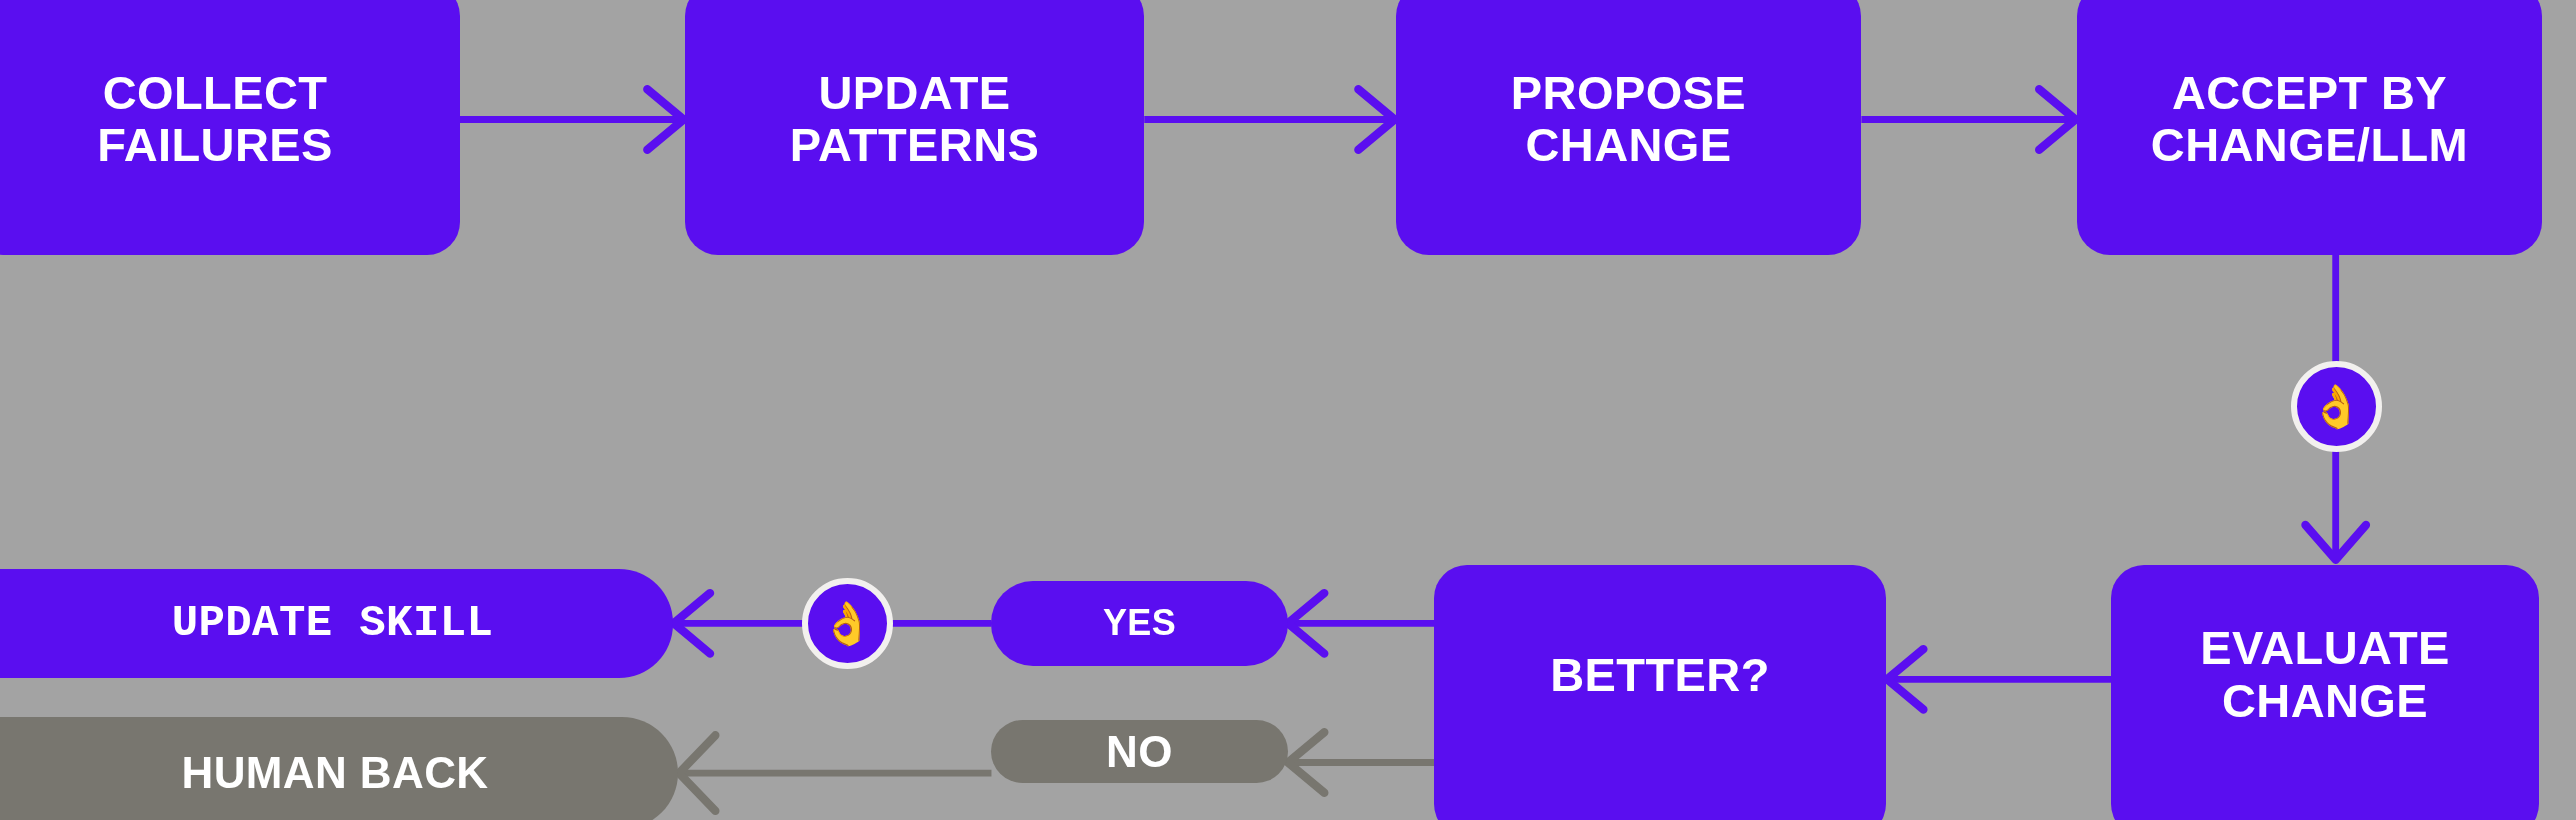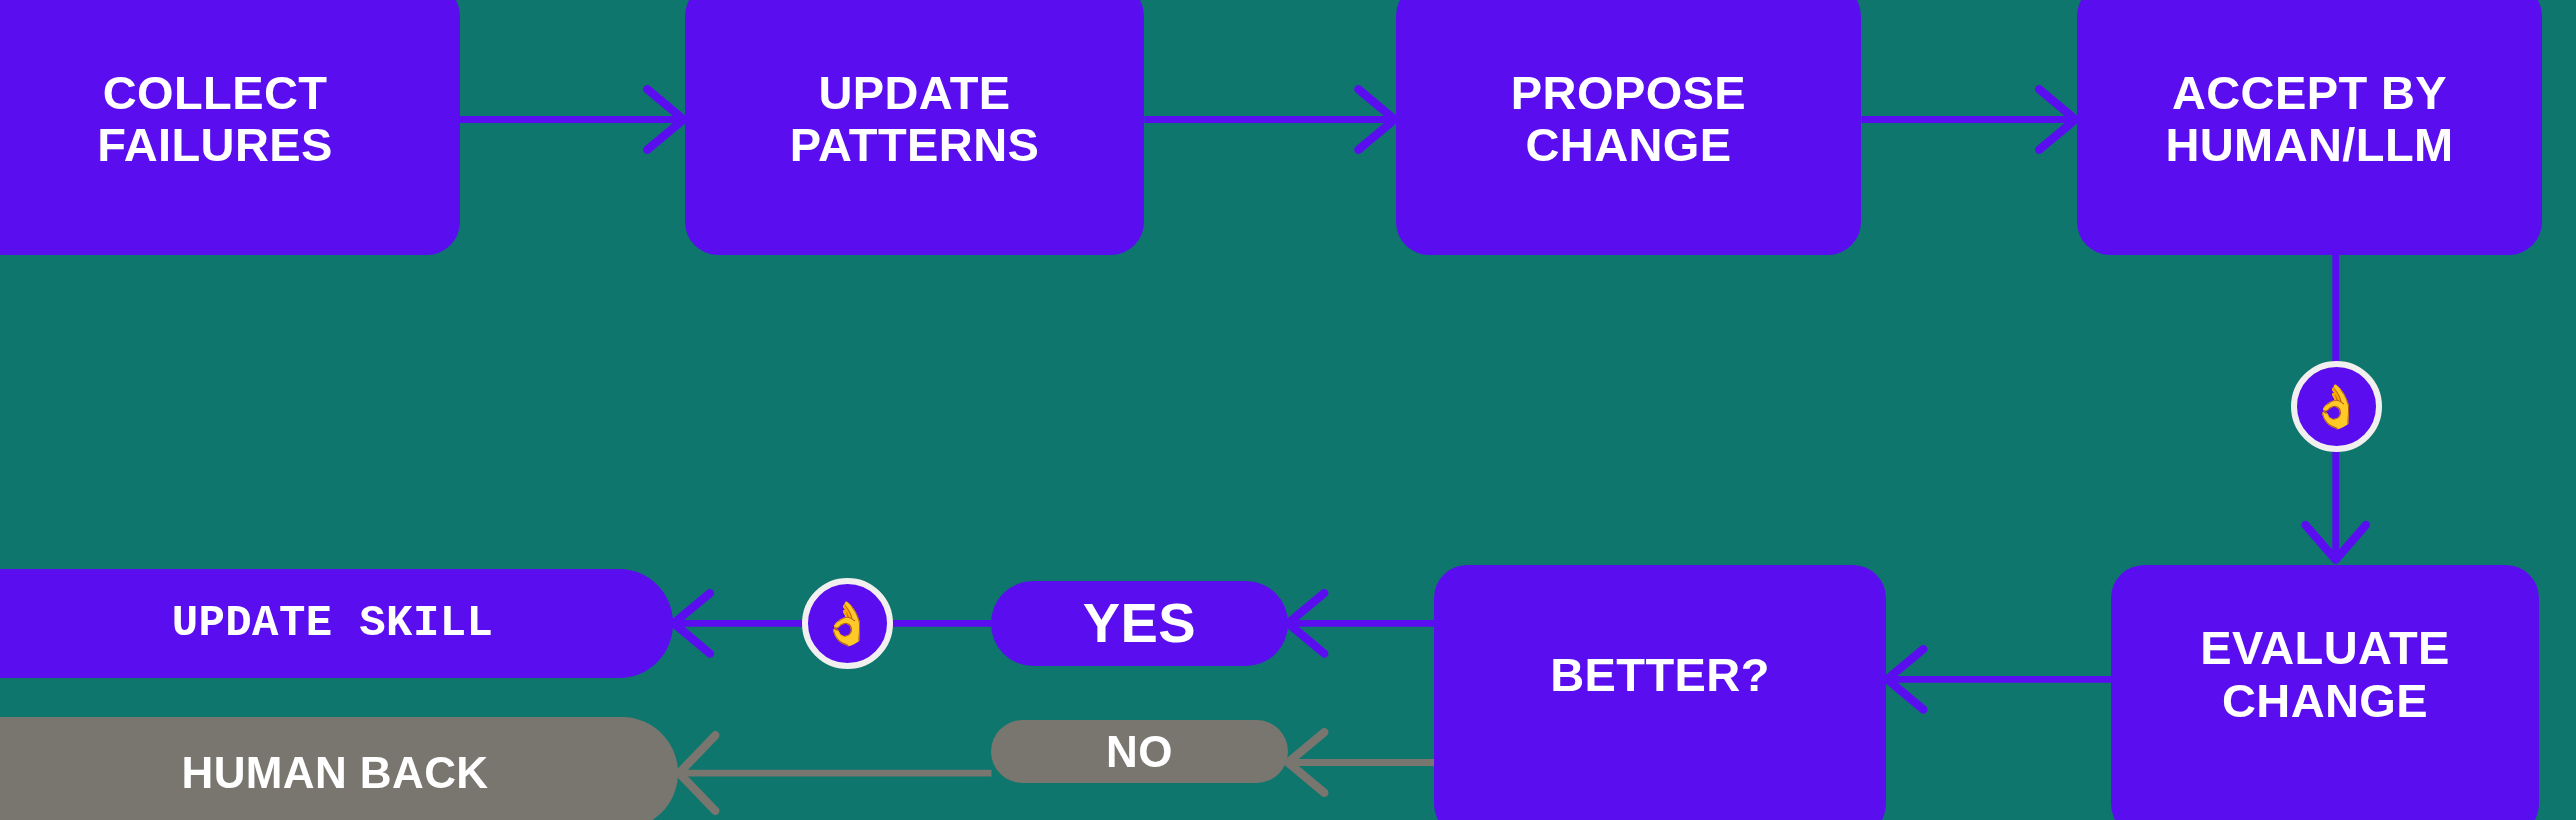--- a/index.html
+++ b/index.html
@@ -10,21 +10,21 @@
   body {
     width: 2576px;
     height: 820px;
     overflow: hidden;
     font-family: "Liberation Sans", sans-serif;
   }
   #stage {
     position: relative;
     width: 2576px;
     height: 820px;
-    background: #0f766e;
+    background: #a3a3a3;
     overflow: hidden;
   }
   
   .node {
     position: absolute;
     display: flex;
     align-items: center;
     justify-content: center;
     text-align: center;
     color: #ffffff;
@@ -137,40 +137,40 @@
 PATTERNS</span>
   </div>
 
   <div class="node purple" style="left:1396px; top:-16.6px; width:465px; height:272px; border-radius:33px; font-size:47px;">
     <span class="label">PROPOSE
 CHANGE</span>
   </div>
 
   <div class="node purple" style="left:2077px; top:-16.6px; width:465px; height:272px; border-radius:33px; font-size:47px;">
     <span class="label">ACCEPT BY
-HUMAN/LLM</span>
+CHANGE/LLM</span>
   </div>
 
   <div class="badge" style="left:2291px; top:361px; width:91px; height:91px;">
     <span class="glyph">👌</span>
   </div>
 
   <div class="node purple" style="left:-61px; top:569px; width:734px; height:109px; border-radius:54px; font-size:44px;">
     <span class="label" style="padding-left:53px;font-family:Liberation Mono, monospace;">UPDATE SKILL</span>
   </div>
 
   <div class="node gray" style="left:-61px; top:717px; width:739px; height:112px; border-radius:56px; font-size:44px;">
     <span class="label" style="padding-left:53px;">HUMAN BACK</span>
   </div>
 
   <div class="badge" style="left:802px; top:578px; width:91px; height:91px;">
     <span class="glyph">👌</span>
   </div>
 
-  <div class="node purple" style="left:991px; top:581px; width:297px; height:85px; border-radius:42px; font-size:56px;">
+  <div class="node purple" style="left:991px; top:581px; width:297px; height:85px; border-radius:42px; font-size:36px;">
     <span class="label">YES</span>
   </div>
 
   <div class="node gray" style="left:991px; top:720px; width:297px; height:63px; border-radius:42px; font-size:44px;">
     <span class="label">NO</span>
   </div>
 
   <div class="node purple" style="left:1434px; top:565px; width:452px; height:272px; border-radius:33px; font-size:47px;">
     <span class="label" style="position:relative; top:-26px;">BETTER?</span>
   </div>

